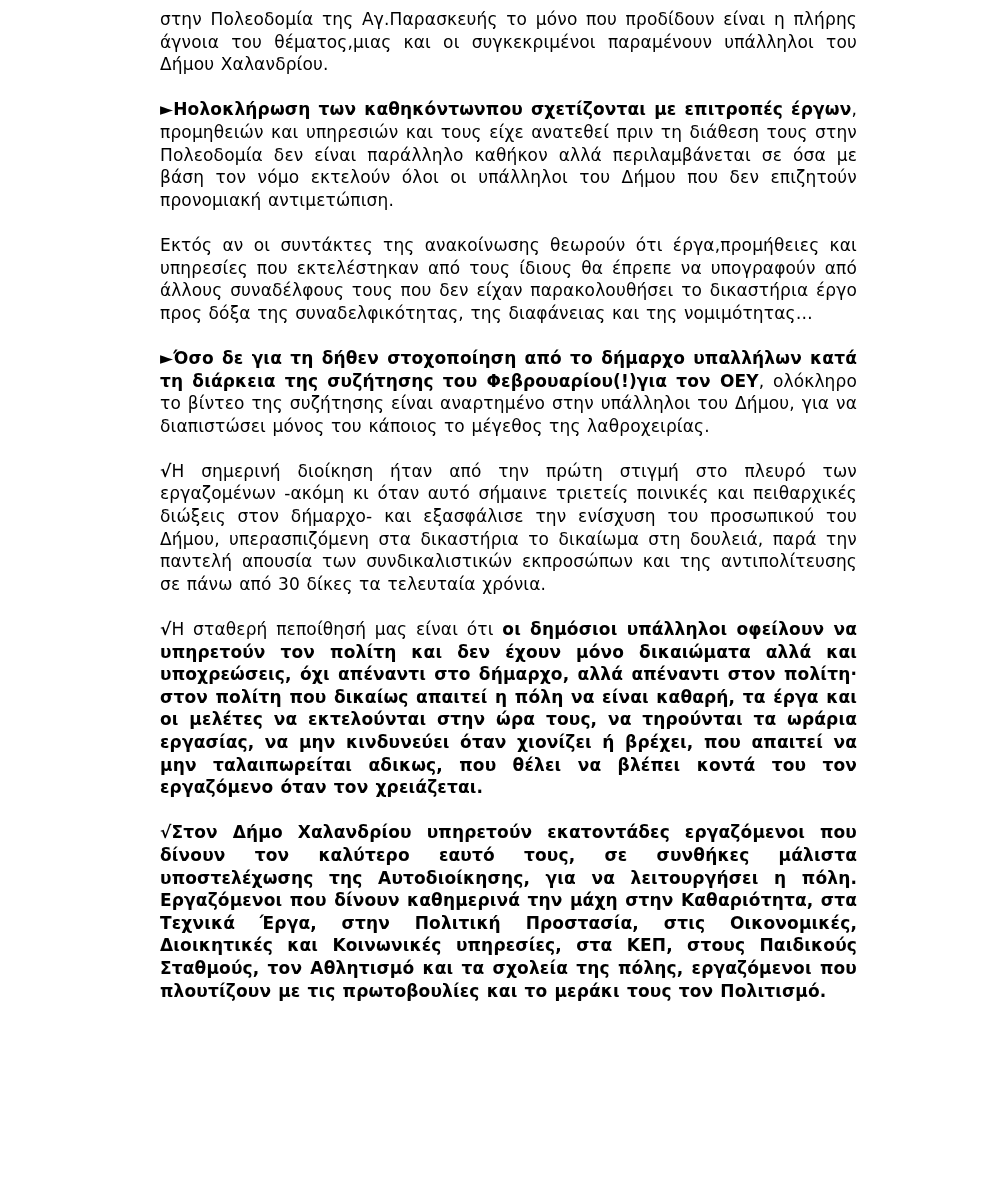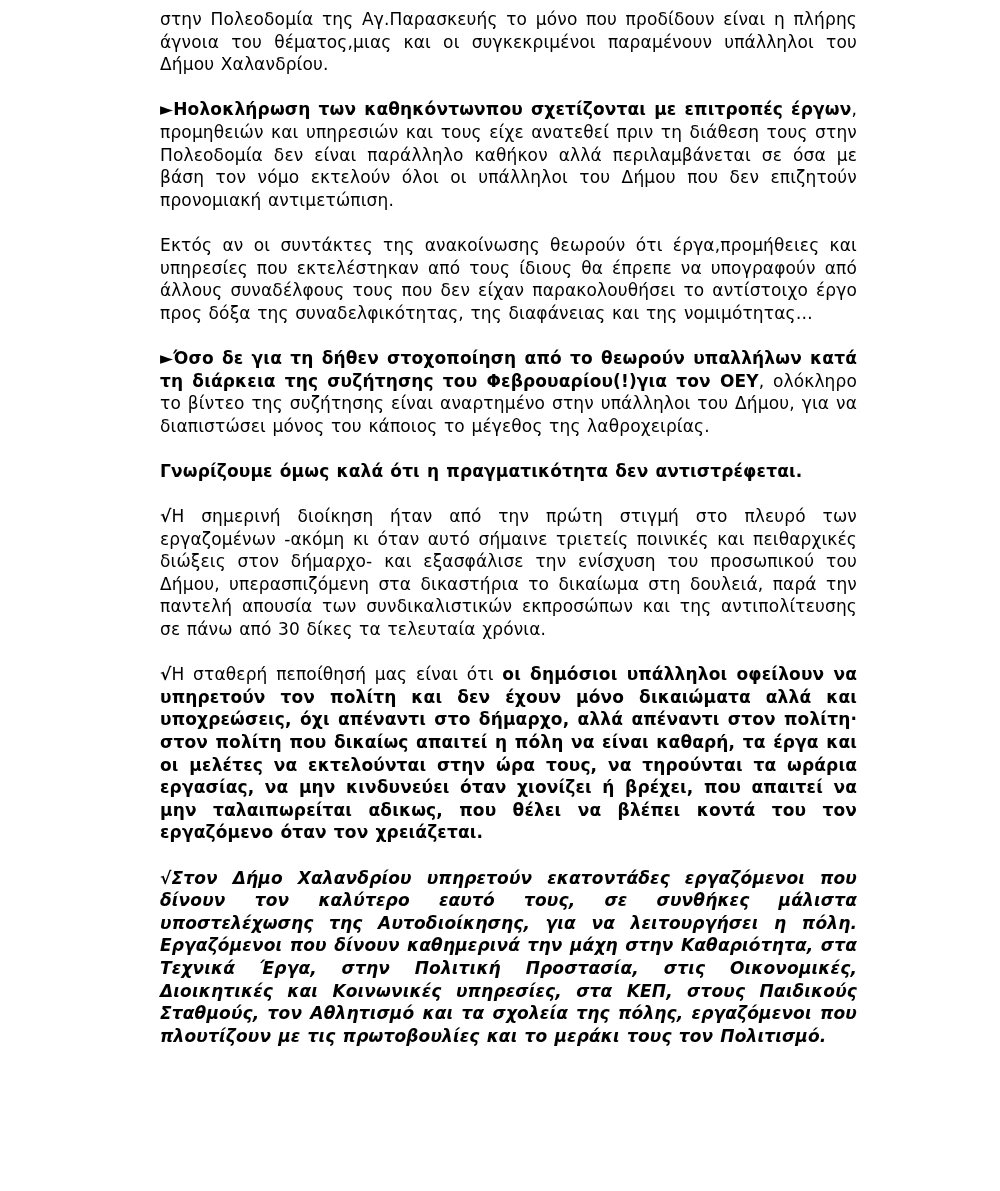--- a/index.html
+++ b/index.html
@@ -18,48 +18,45 @@
       width: 697px;
     }
     .para {
       margin: 0 0 22.6px 0;
       font-size: 17px;
       line-height: 22.6px;
       text-align: justify;
       letter-spacing: 0.15px;
       word-spacing: 1px;
     }
-    .para:last-child { margin-bottom: 4px; font-style: italic; }
+    .para:last-child { margin-bottom: 4px; }
     .b { font-weight: bold; }
     .marker { font-weight: bold; }
   </style>
 </head>
 <body>
 
 <div class="page">
   <p class="para">
     <span>στην Πολεοδομία της Αγ.Παρασκευής το μόνο που προδίδουν είναι η πλήρης άγνοια του θέματος,μιας και οι συγκεκριμένοι παραμένουν υπάλληλοι του Δήμου Χαλανδρίου.</span>
   </p>
 
   <p class="para">
     <span class="marker">►</span><span class="b">Ηολοκλήρωση των καθηκόντωνπου σχετίζονται με επιτροπές έργων</span><span>, προμηθειών και υπηρεσιών και τους είχε ανατεθεί πριν τη διάθεση τους στην Πολεοδομία δεν είναι παράλληλο καθήκον αλλά περιλαμβάνεται σε όσα με βάση τον νόμο εκτελούν όλοι οι υπάλληλοι του Δήμου που δεν επιζητούν προνομιακή αντιμετώπιση.</span>
   </p>
 
   <p class="para">
-    <span>Εκτός αν οι συντάκτες της ανακοίνωσης θεωρούν ότι έργα,προμήθειες και υπηρεσίες που εκτελέστηκαν από τους ίδιους θα έπρεπε να υπογραφούν από άλλους συναδέλφους τους που δεν είχαν παρακολουθήσει το αντίστοιχο έργο προς δόξα της συναδελφικότητας, της διαφάνειας και της νομιμότητας…</span>
+    <span>Εκτός αν οι συντάκτες της ανακοίνωσης θεωρούν ότι έργα,προμήθειες και υπηρεσίες που εκτελέστηκαν από τους ίδιους θα έπρεπε να υπογραφούν από άλλους συναδέλφους τους που δεν είχαν παρακολουθήσει το δικαστήρια έργο προς δόξα της συναδελφικότητας, της διαφάνειας και της νομιμότητας…</span>
   </p>
 
   <p class="para">
-    <span class="marker">►</span><span class="b">Όσο δε για τη δήθεν στοχοποίηση από το θεωρούν υπαλλήλων κατά τη διάρκεια της συζήτησης του Φεβρουαρίου(!)για τον ΟΕΥ</span><span>, ολόκληρο το βίντεο της συζήτησης είναι αναρτημένο στην υπάλληλοι του Δήμου, για να διαπιστώσει μόνος του κάποιος το μέγεθος της λαθροχειρίας.</span>
+    <span class="marker">►</span><span class="b">Όσο δε για τη δήθεν στοχοποίηση από το δήμαρχο υπαλλήλων κατά τη διάρκεια της συζήτησης του Φεβρουαρίου(!)για τον ΟΕΥ</span><span>, ολόκληρο το βίντεο της συζήτησης είναι αναρτημένο στην υπάλληλοι του Δήμου, για να διαπιστώσει μόνος του κάποιος το μέγεθος της λαθροχειρίας.</span>
   </p>
 
 
-  <p class="para">
-    <span class="b">Γνωρίζουμε όμως καλά ότι η πραγματικότητα δεν αντιστρέφεται.</span>
-  </p>
 
   <p class="para">
     <span class="marker">√</span><span>Η σημερινή διοίκηση ήταν από την πρώτη στιγμή στο πλευρό των εργαζομένων -ακόμη κι όταν αυτό σήμαινε τριετείς ποινικές και πειθαρχικές διώξεις στον δήμαρχο- και εξασφάλισε την ενίσχυση του προσωπικού του Δήμου, υπερασπιζόμενη στα δικαστήρια το δικαίωμα στη δουλειά, παρά την παντελή απουσία των συνδικαλιστικών εκπροσώπων και της αντιπολίτευσης σε πάνω από 30 δίκες τα τελευταία χρόνια.</span>
   </p>
 
   <p class="para">
     <span class="marker">√</span><span>Η σταθερή πεποίθησή μας είναι ότι </span><span class="b">οι δημόσιοι υπάλληλοι οφείλουν να υπηρετούν τον πολίτη και δεν έχουν μόνο δικαιώματα αλλά και υποχρεώσεις, όχι απέναντι στο δήμαρχο, αλλά απέναντι στον πολίτη· στον πολίτη που δικαίως απαιτεί η πόλη να είναι καθαρή, τα έργα και οι μελέτες να εκτελούνται στην ώρα τους, να τηρούνται τα ωράρια εργασίας, να μην κινδυνεύει όταν χιονίζει ή βρέχει, που απαιτεί να μην ταλαιπωρείται αδικως, που θέλει να βλέπει κοντά του τον εργαζόμενο όταν τον χρειάζεται.</span>
   </p>
 
   <p class="para">

